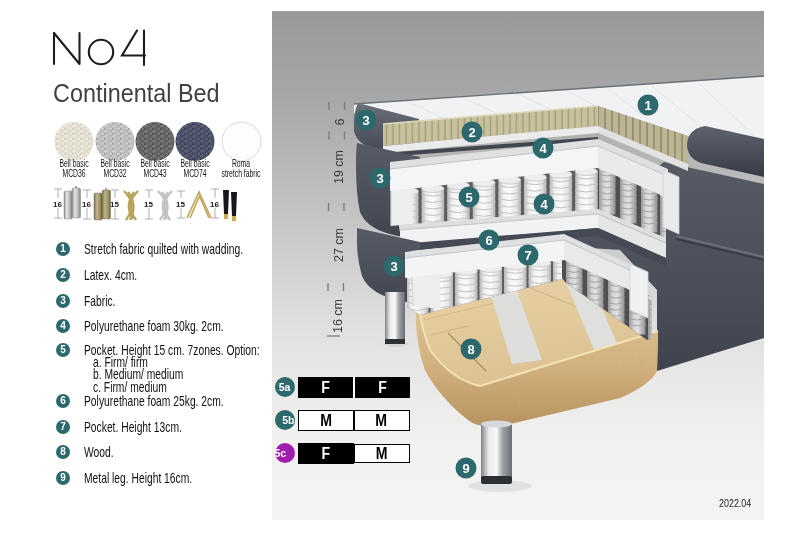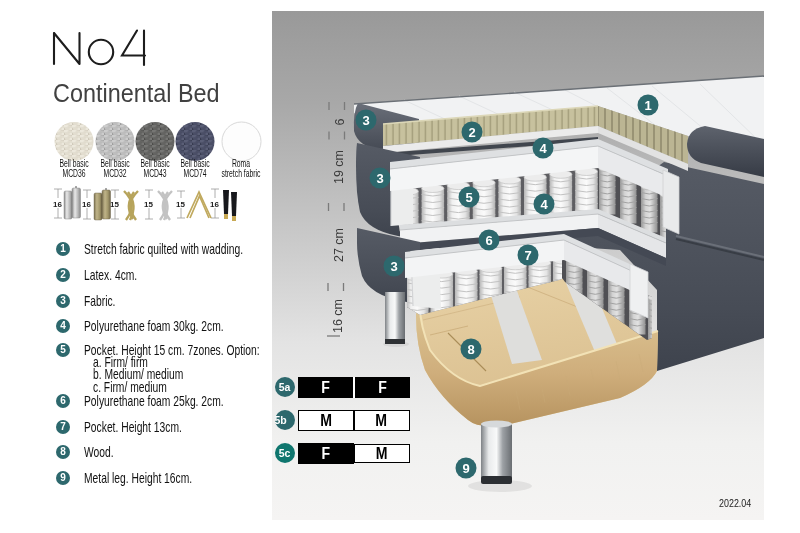--- a/index.html
+++ b/index.html
@@ -472,26 +472,26 @@
 </g>
 </svg>
 
 <div class="abs" style="left:274.5px;top:377.0px;width:20px;height:20px;border-radius:50%;background:#2d686d;color:#fff;font-size:10.5px;font-weight:bold;text-align:center;line-height:20px;">5a</div>
 <div class="abs" style="left:298px;top:377px;width:112px;height:21px;background:#000;">
   <div class="abs" style="left:55px;top:0;width:2px;height:21px;background:#fff;"></div>
   <div class="abs" style="left:0;top:0;width:55px;height:21px;color:#fff;font-size:16px;font-weight:bold;text-align:center;line-height:21px;transform:scaleX(0.88);">F</div>
   <div class="abs" style="left:57px;top:0;width:55px;height:21px;color:#fff;font-size:16px;font-weight:bold;text-align:center;line-height:21px;transform:scaleX(0.88);">F</div>
 </div>
 
-<div class="abs" style="left:274.5px;top:410.0px;width:20px;height:20px;border-radius:50%;background:#2d686d;color:#fff;font-size:10.5px;font-weight:bold;text-align:left;line-height:20px;">5b</div>
+<div class="abs" style="left:274.5px;top:410.0px;width:20px;height:20px;border-radius:50%;background:#2d686d;color:#fff;font-size:10.5px;font-weight:bold;text-align:right;line-height:20px;">5b</div>
 <div class="abs" style="left:298px;top:410px;width:110px;height:19px;background:#fff;border:1.5px solid #000;">
   <div class="abs" style="left:54px;top:0;width:1.5px;height:19px;background:#000;"></div>
   <div class="abs" style="left:0;top:0;width:54px;height:19px;color:#000;font-size:16px;font-weight:bold;text-align:center;line-height:19px;transform:scaleX(0.88);">M</div>
   <div class="abs" style="left:55px;top:0;width:54px;height:19px;color:#000;font-size:16px;font-weight:bold;text-align:center;line-height:19px;transform:scaleX(0.88);">M</div>
 </div>
 
-<div class="abs" style="left:274.5px;top:443.0px;width:20px;height:20px;border-radius:50%;background:#0f766e;color:#fff;font-size:10.5px;font-weight:bold;text-align:center;line-height:20px;">5c</div>
+<div class="abs" style="left:274.5px;top:443.0px;width:20px;height:20px;border-radius:50%;background:#a21caf;color:#fff;font-size:10.5px;font-weight:bold;text-align:left;line-height:20px;">5c</div>
 <div class="abs" style="left:298px;top:443px;width:112px;height:21px;">
   <div class="abs" style="left:0;top:0;width:56px;height:21px;background:#000;color:#fff;font-size:16px;font-weight:bold;text-align:center;line-height:21px;"><span style="display:inline-block;transform:scaleX(0.88);">F</span></div>
   <div class="abs" style="left:56px;top:1px;width:54px;height:17px;background:#fff;border:1.5px solid #000;color:#000;font-size:16px;font-weight:bold;text-align:center;line-height:17px;"><span style="display:inline-block;transform:scaleX(0.88);">M</span></div>
 </div>
 
 <div class="abs" style="left:719px;top:497px;font-size:10.5px;color:#222;transform:scaleX(0.85);transform-origin:0 0;">2022.04</div>
 
 </body></html>

